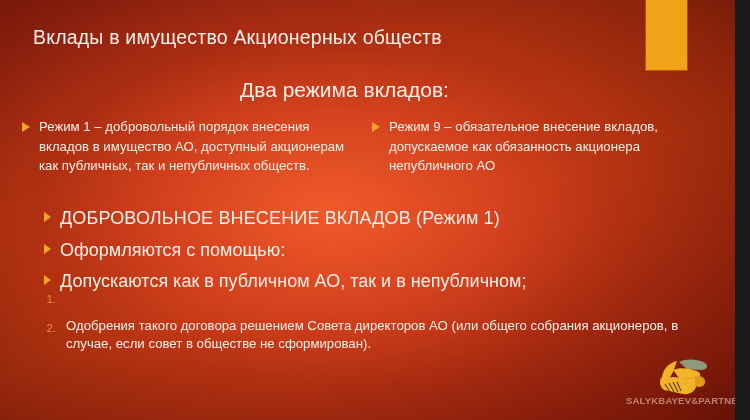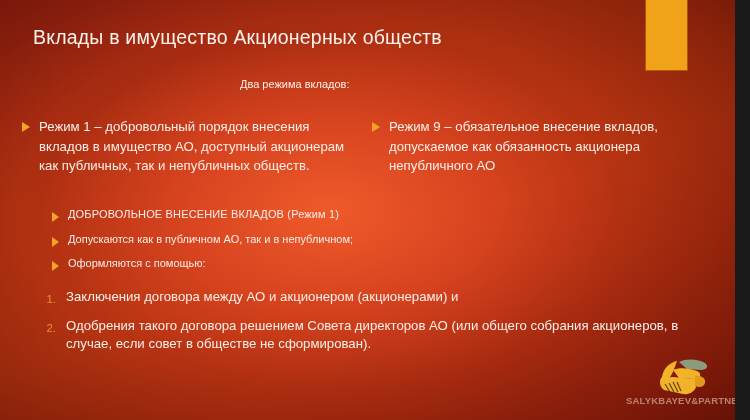--- a/index.html
+++ b/index.html
@@ -49,21 +49,21 @@
     font-weight: 400;
     color: #fdf1ea;
     letter-spacing: 0.2px;
     white-space: nowrap;
   }
 
   .subtitle {
     position: absolute;
     left: 240px;
     top: 78px;
-    font-size: 11px;
+    font-size: 21px;
     color: #fdf1ea;
     white-space: nowrap;
   }
 
   
   .col {
     position: absolute;
     top: 117px;
     font-size: 13.2px;
     line-height: 19.5px;
@@ -83,24 +83,24 @@
     margin-top: 5px;
     border-top: 5.5px solid transparent;
     border-bottom: 5.5px solid transparent;
     border-left: 8px solid #f2a426;
   }
   .bullet-text { flex: 1 1 auto; }
 
   
   .midlist {
     position: absolute;
-    left: 52px;
+    left: 44px;
     top: 208px;
     width: 640px;
-    font-size: 11px;
+    font-size: 18px;
     color: #fcefe8;
   }
   .midlist .bullet-row { margin-bottom: 10.5px; }
   .midlist .tri {
     border-top-width: 5px;
     border-bottom-width: 5px;
     border-left-width: 7.5px;
     margin-top: 4px;
   }
   .midlist .bullet-row:first-child .bullet-text {
@@ -184,32 +184,31 @@
       </div>
     </div>
 
     <div class="midlist">
       <div class="bullet-row">
         <span class="tri"></span>
         <span class="bullet-text">ДОБРОВОЛЬНОЕ ВНЕСЕНИЕ ВКЛАДОВ (Режим 1)</span>
       </div>
       <div class="bullet-row">
         <span class="tri"></span>
+        <span class="bullet-text">Оформляются с помощью:</span>
+      </div>
+      <div class="bullet-row">
+        <span class="tri"></span>
         <span class="bullet-text">Допускаются как в публичном АО, так и в непубличном;</span>
-      </div>
-      <div class="bullet-row">
-        <span class="tri"></span>
-        <span class="bullet-text">Оформляются с помощью:</span>
       </div>
     </div>
 
     <div class="numlist">
       <div class="num-row">
         <span class="num-marker">1.</span>
-        <span class="num-text">Заключения договора между АО и акционером (акционерами) и</span>
       </div>
       <div class="num-row">
         <span class="num-marker">2.</span>
         <span class="num-text">Одобрения такого договора решением Совета директоров АО (или общего собрания акционеров, в случае, если совет в обществе не сформирован).</span>
       </div>
     </div>
 
     <div class="logo">
       <svg class="logo-mark" viewBox="0 0 72 40">
         <path d="M30 6 C37 2, 50 3, 56 7 C60 10, 58 14, 52 14 L38 13 Z" fill="#8e9a7c"></path>

